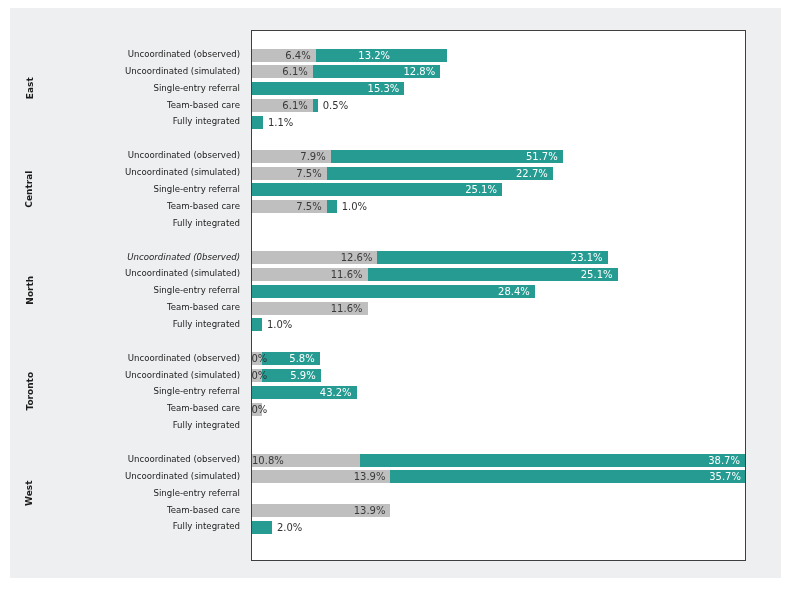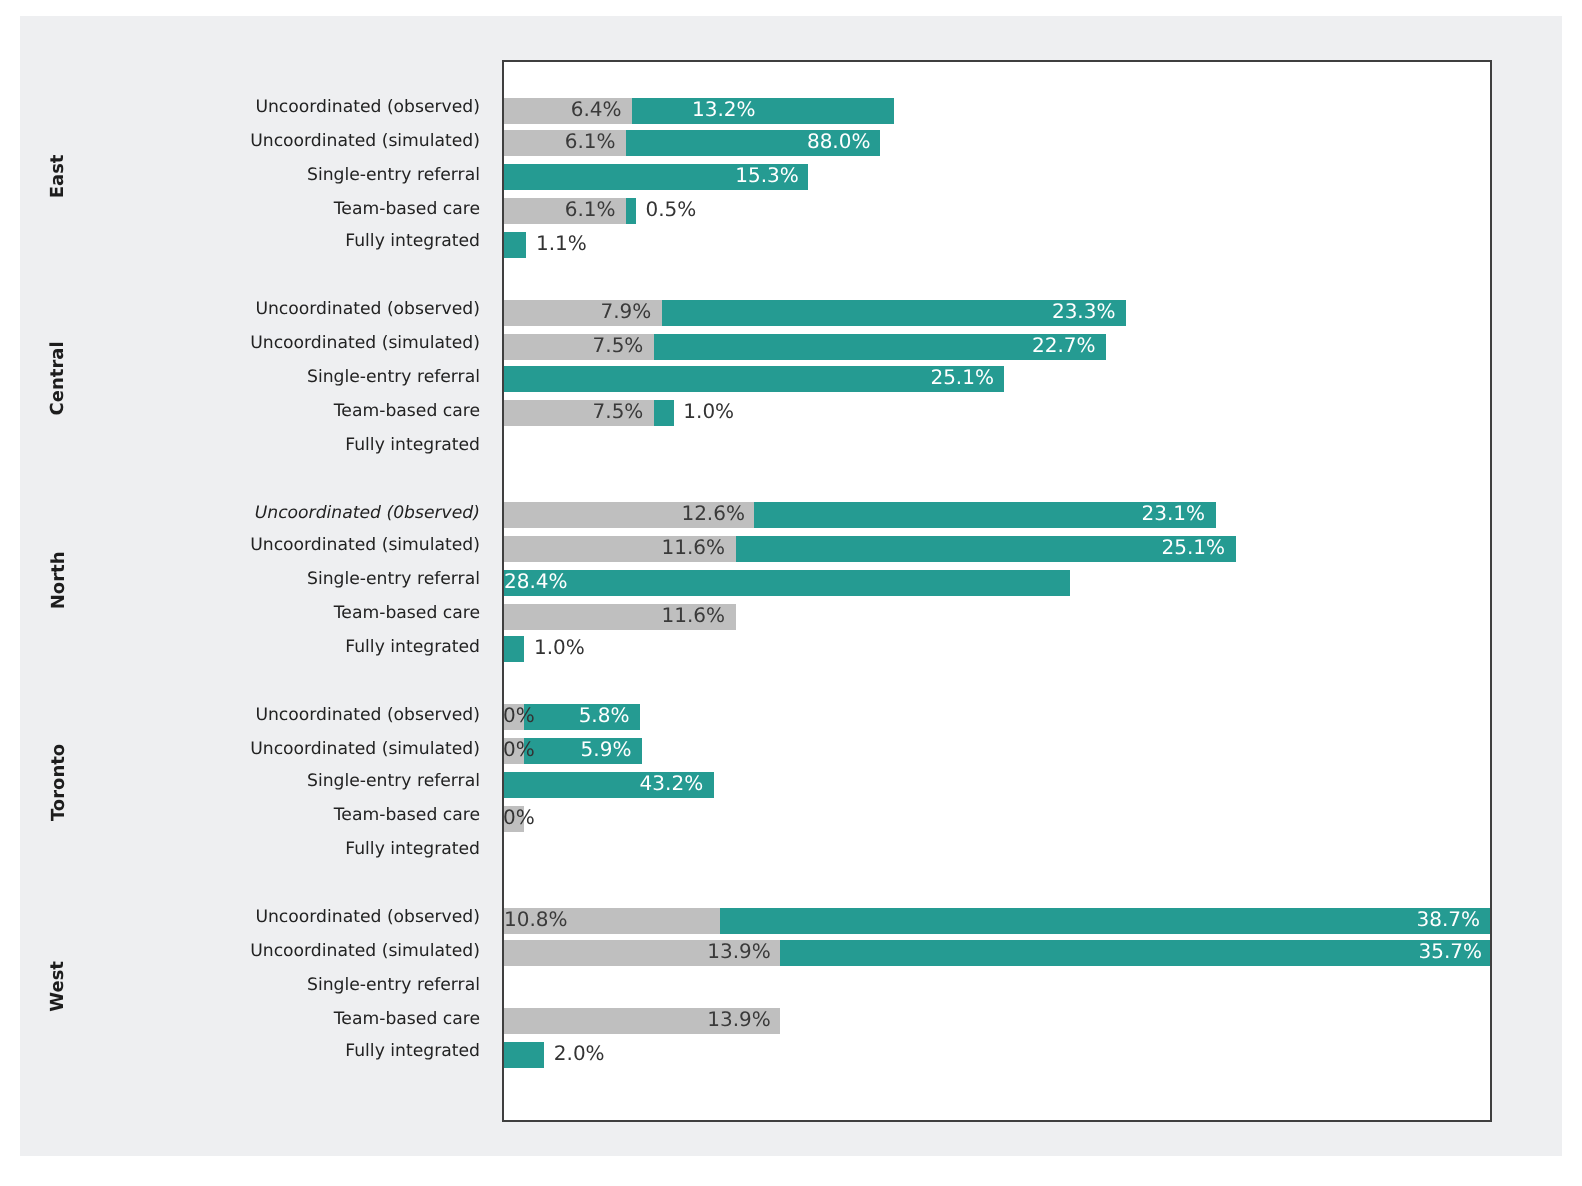--- a/index.html
+++ b/index.html
@@ -80,47 +80,47 @@
       <div class="cat-label" style="top: 490.4px;">Fully integrated</div>
       <div class="grp-label" style="top: 422.5px; height: 80.4px; line-height: 80.4px;"><span>West</span></div>
     </div>
 
   <div id="plot">
     <div id="plot-inner">
         <div class="row" style="top: 17.5px; left: 0px; right: 0px;">
           <div class="seg w1" style="left: 0px; width: 63.744px; background: rgb(191, 191, 191);"></div>
           <div class="seg w2" style="left: 63.744px; width: 131.472px; background: rgb(37, 155, 146);"></div>
           <div class="vlabel inside-dark" style="left: 0px; width: 58.744px; text-align: right;">6.4%</div>
-          <div class="vlabel inside" style="left: 82px; width: 126.472px; text-align: left; padding-left: 12px;">13.2%</div>
+          <div class="vlabel inside" style="left: 47px; width: 126.472px; text-align: center; padding-left: 12px;">13.2%</div>
         </div>
         <div class="row" style="top: 34.35px; left: 0px; right: 0px;">
           <div class="seg w1" style="left: 0px; width: 60.756px; background: rgb(191, 191, 191);"></div>
           <div class="seg w2" style="left: 60.756px; width: 127.488px; background: rgb(37, 155, 146);"></div>
           <div class="vlabel inside-dark" style="left: 0px; width: 55.756px; text-align: right;">6.1%</div>
-          <div class="vlabel inside" style="left: 60.756px; width: 122.488px; text-align: right;">88.0%</div>
+          <div class="vlabel inside" style="left: 60.756px; width: 122.488px; text-align: right;">12.8%</div>
         </div>
         <div class="row" style="top: 51.2px; left: 0px; right: 0px;">
           <div class="seg w2" style="left: 0px; width: 152.388px; background: rgb(37, 155, 146);"></div>
           <div class="vlabel inside" style="left: 0px; width: 147.388px; text-align: right;">15.3%</div>
         </div>
         <div class="row" style="top: 68.05px; left: 0px; right: 0px;">
           <div class="seg w1" style="left: 0px; width: 60.756px; background: rgb(191, 191, 191);"></div>
           <div class="seg w2" style="left: 60.756px; width: 4.98px; background: rgb(37, 155, 146);"></div>
           <div class="vlabel inside-dark" style="left: 0px; width: 55.756px; text-align: right;">6.1%</div>
           <div class="vlabel outside" style="left: 70.736px;">0.5%</div>
         </div>
         <div class="row" style="top: 84.9px; left: 0px; right: 0px;">
           <div class="seg w2" style="left: 0px; width: 10.956px; background: rgb(37, 155, 146);"></div>
           <div class="vlabel outside" style="left: 15.956px;">1.1%</div>
         </div>
         <div class="row" style="top: 118.75px; left: 0px; right: 0px;">
           <div class="seg w1" style="left: 0px; width: 78.684px; background: rgb(191, 191, 191);"></div>
           <div class="seg w2" style="left: 78.684px; width: 232.068px; background: rgb(37, 155, 146);"></div>
           <div class="vlabel inside-dark" style="left: 0px; width: 73.684px; text-align: right;">7.9%</div>
-          <div class="vlabel inside" style="left: 78.684px; width: 227.068px; text-align: right;">23.3%</div>
+          <div class="vlabel inside" style="left: 78.684px; width: 227.068px; text-align: right;">51.7%</div>
         </div>
         <div class="row" style="top: 135.6px; left: 0px; right: 0px;">
           <div class="seg w1" style="left: 0px; width: 74.7px; background: rgb(191, 191, 191);"></div>
           <div class="seg w2" style="left: 74.7px; width: 226.092px; background: rgb(37, 155, 146);"></div>
           <div class="vlabel inside-dark" style="left: 0px; width: 69.7px; text-align: right;">7.5%</div>
           <div class="vlabel inside" style="left: 74.7px; width: 221.092px; text-align: right;">22.7%</div>
         </div>
         <div class="row" style="top: 152.45px; left: 0px; right: 0px;">
           <div class="seg w2" style="left: 0px; width: 249.996px; background: rgb(37, 155, 146);"></div>
           <div class="vlabel inside" style="left: 0px; width: 244.996px; text-align: right;">25.1%</div>
@@ -139,21 +139,21 @@
           <div class="vlabel inside" style="left: 125.496px; width: 225.076px; text-align: right;">23.1%</div>
         </div>
         <div class="row" style="top: 236.85px; left: 0px; right: 0px;">
           <div class="seg w1" style="left: 0px; width: 115.536px; background: rgb(191, 191, 191);"></div>
           <div class="seg w2" style="left: 115.536px; width: 249.996px; background: rgb(37, 155, 146);"></div>
           <div class="vlabel inside-dark" style="left: 0px; width: 110.536px; text-align: right;">11.6%</div>
           <div class="vlabel inside" style="left: 115.536px; width: 244.996px; text-align: right;">25.1%</div>
         </div>
         <div class="row" style="top: 253.7px; left: 0px; right: 0px;">
           <div class="seg w2" style="left: 0px; width: 282.864px; background: rgb(37, 155, 146);"></div>
-          <div class="vlabel inside" style="left: 0px; width: 277.864px; text-align: left;">28.4%</div>
+          <div class="vlabel inside" style="left: 0px; width: 277.864px; text-align: right;">28.4%</div>
         </div>
         <div class="row" style="top: 270.55px; left: 0px; right: 0px;">
           <div class="seg w1" style="left: 0px; width: 115.536px; background: rgb(191, 191, 191);"></div>
           <div class="vlabel inside-dark" style="left: 0px; width: 110.536px; text-align: right;">11.6%</div>
         </div>
         <div class="row" style="top: 287.4px; left: 0px; right: 0px;">
           <div class="seg w2" style="left: 0px; width: 9.96px; background: rgb(37, 155, 146);"></div>
           <div class="vlabel outside" style="left: 14.96px;">1.0%</div>
         </div>
         <div class="row" style="top: 321.25px; left: 0px; right: 0px;">

